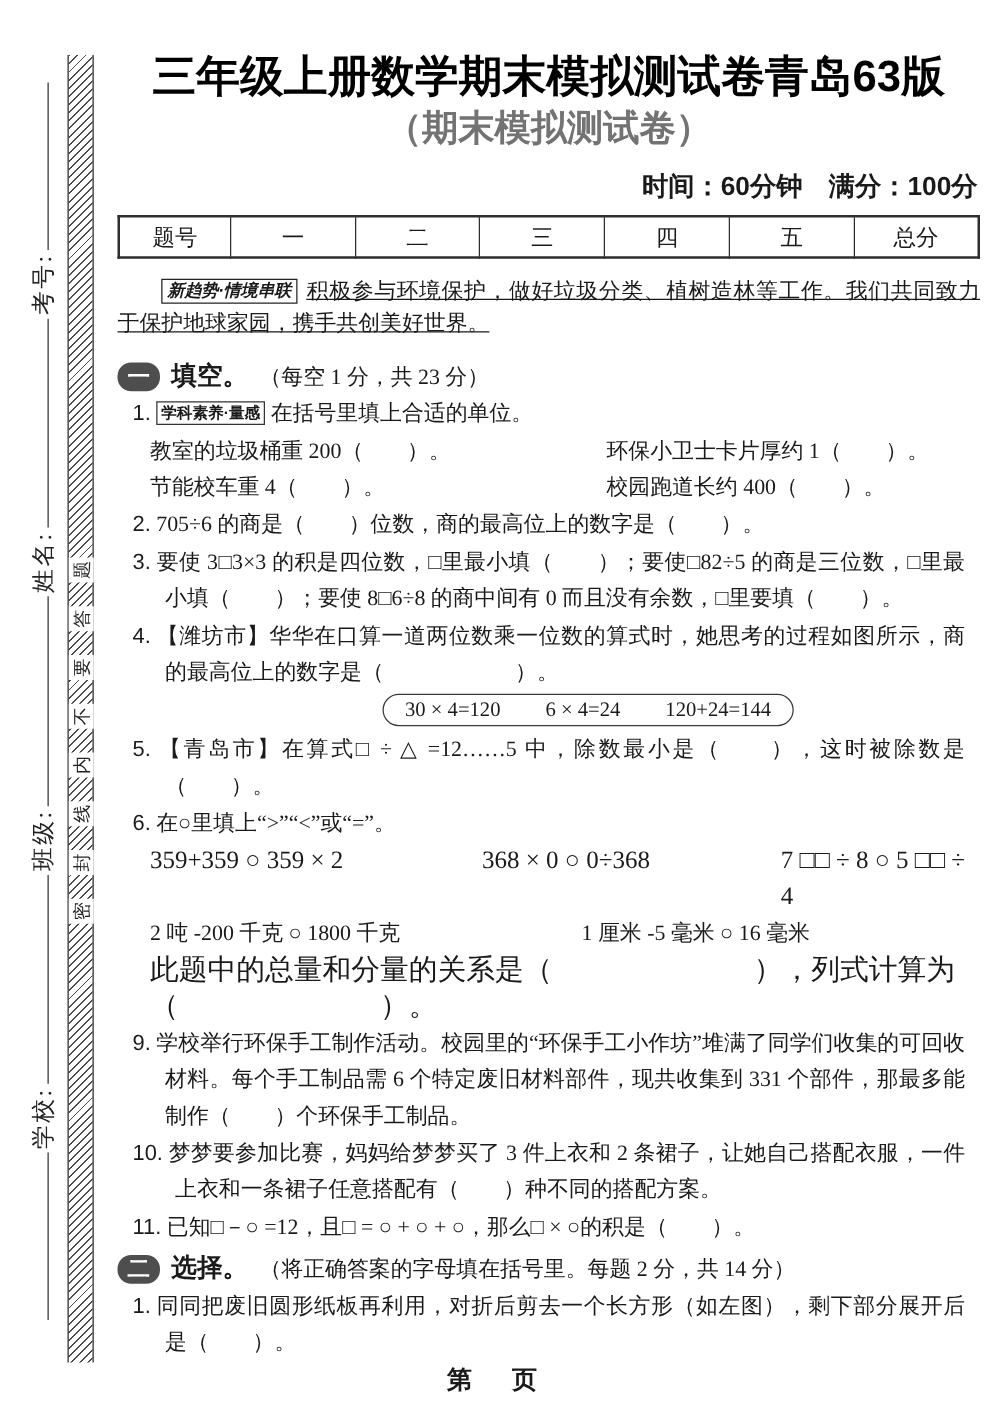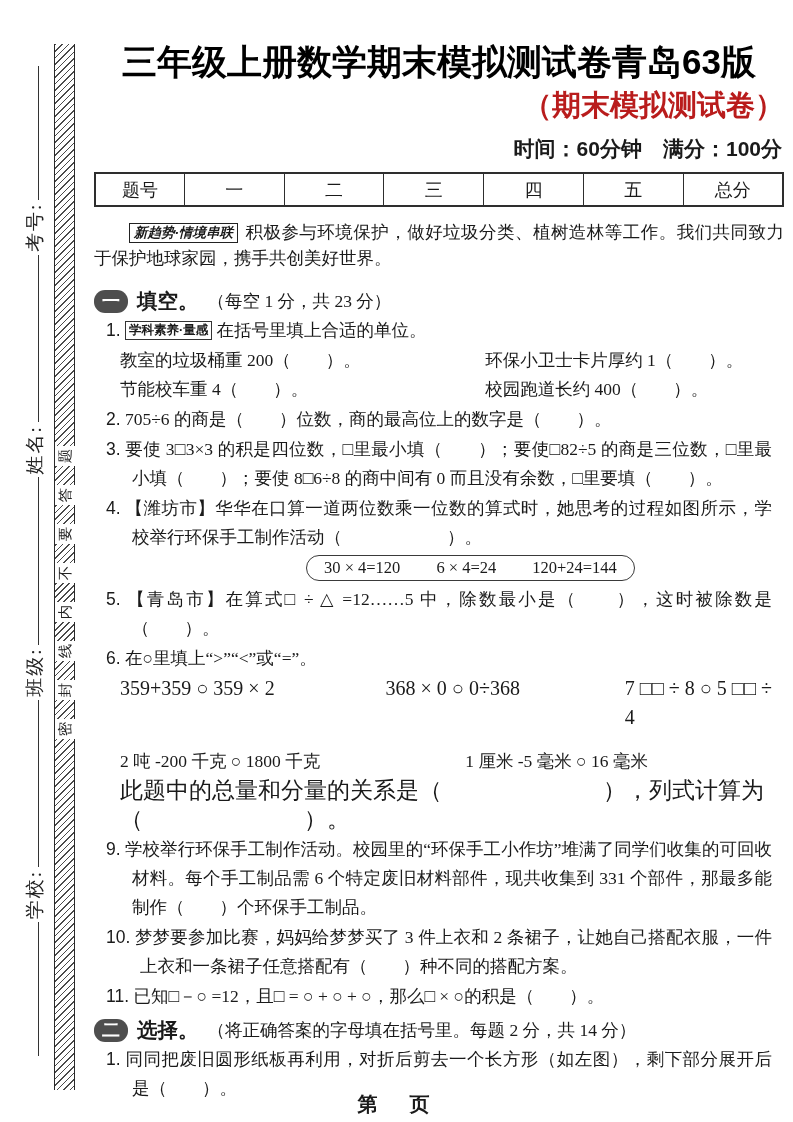--- a/index.html
+++ b/index.html
@@ -21,31 +21,31 @@
                background:repeating-linear-gradient(135deg,#4a4a4a 0 1.1px,transparent 1.1px 4.6px); }
   .seal-chars { position:absolute; left:53px; top:446px; width:23px; display:flex;
                 flex-direction:column; gap:19px; align-items:center; }
   .seal-chars span { background:#fff; width:20px; height:20px; display:flex; align-items:center;
                      justify-content:center; font-size:14.5px; color:#222; transform:rotate(-90deg); }
 
   
   .main { position:absolute; left:94px; top:40px; width:690px; }
   h1 { margin:0; font-family:"Liberation Sans","DejaVu Sans",sans-serif; font-weight:900;
        font-size:35px; line-height:1.25; text-align:center; color:#000; }
-  h2 { margin:3px 0 0; font-family:Liberation Serif, serif; font-weight:800;
-       font-size:29px; line-height:1.25; text-align:right; color:#b91c1c; }
+  h2 { margin:3px 0 0; font-family:Liberation Mono, monospace; font-weight:800;
+       font-size:29px; line-height:1.25; text-align:center; color:#737373; }
   .meta { text-align:right; font-family:"Liberation Sans","DejaVu Sans",sans-serif;
           font-weight:bold; font-size:21px; margin:12px 2px 9px 0; }
 
   table.score { border-collapse:collapse; width:100%; table-layout:fixed; font-size:18px;
                 border:2.2px solid #2e2e2e; }
   table.score td { border:1.6px solid #2e2e2e; text-align:center; height:33px; padding:0; }
   table.score col.c0 { width:13%; }
 
-  .intro { margin:12px 0 18px; font-size:17.5px; line-height:26px; text-indent:2em; text-align:justify; }
+  .intro { margin:12px 0 18px; font-size:17.5px; line-height:26px; text-indent:2em; text-align:justify;text-decoration:underline; }
   .intro-badge { display:inline-block; text-indent:0; border:1.6px solid #222; padding:0 4px;
                  font:bold italic 13.5px/18px "Liberation Sans","DejaVu Sans",sans-serif;
                  margin-right:7px; vertical-align:1px; }
 
   .sec { display:flex; align-items:center; gap:9px; margin:7px 0 3px; }
   .sec-icon { background:#4e4e4e; color:#fff; min-width:34px; height:23px; border-radius:11px;
               display:flex; align-items:center; justify-content:center;
               font:bold 18px/1 "Liberation Sans","DejaVu Sans",sans-serif; }
   .sec-title { font:bold 20.5px/1 "Liberation Sans","DejaVu Sans",sans-serif; }
   .sec-note { font-size:17.5px; }
@@ -57,21 +57,21 @@
   .tag { display:inline-block; text-indent:0; border:1.2px solid #333; padding:0 3px;
          font:bold 12.5px/17px "Liberation Sans","DejaVu Sans",sans-serif; vertical-align:2px; }
 
   .q1-grid { display:grid; grid-template-columns:55% 45%; padding-left:26px;
              font-size:17.5px; line-height:29px; }
   .eq-box { width:fit-content; margin:3px 0 4px 212px; border:1.6px solid #3a3a3a;
             border-radius:15px; padding:2px 17px; display:flex; gap:36px; font-size:16.5px; }
   .q6-r1 { display:grid; grid-template-columns:40% 36% 24%; padding-left:26px;
            font-size:20px; line-height:29px; }
   .q6-r2 { display:grid; grid-template-columns:52% 48%; padding-left:26px;
-           font-size:17.5px; line-height:29px;margin-top:15px; }
+           font-size:17.5px; line-height:29px; }
   .cont { padding-left:26px; font-size:23px; line-height:29px; }
 
   .footer { position:absolute; left:0; right:0; bottom:4px; text-align:center;
             font:bold 20px/1.4 "Liberation Sans","DejaVu Sans",sans-serif; letter-spacing:6px; }
 </style>
 </head>
 <body>
 
 <div class="page">
 
@@ -140,21 +140,21 @@
       <div>教室的垃圾桶重 200（　　）。</div>
       <div>环保小卫士卡片厚约 1（　　）。</div>
       <div>节能校车重 4（　　）。</div>
       <div>校园跑道长约 400（　　）。</div>
     </div>
 
     <p class="q"><span class="qnum">2.</span> <span>705÷6 的商是（　　）位数，商的最高位上的数字是（　　）。</span></p>
 
     <p class="q"><span class="qnum">3.</span> <span>要使 3□3×3 的积是四位数，□里最小填（　　）；要使□82÷5 的商是三位数，□里最小填（　　）；要使 8□6÷8 的商中间有 0 而且没有余数，□里要填（　　）。</span></p>
 
-    <p class="q"><span class="qnum">4.</span> <span>【潍坊市】华华在口算一道两位数乘一位数的算式时，她思考的过程如图所示，学校举行环保手工制作活动（　　　　　　）。</span></p>
+    <p class="q"><span class="qnum">4.</span> <span>【潍坊市】华华在口算一道两位数乘一位数的算式时，她思考的过程如图所示，商的最高位上的数字是（　　　　　　）。</span></p>
     <div class="eq-box">
       <span>30 × 4=120</span>
       <span>6 × 4=24</span>
       <span>120+24=144</span>
     </div>
 
     <p class="q"><span class="qnum">5.</span> <span>【青岛市】在算式□ ÷ △ =12……5 中，除数最小是（　　），这时被除数是（　　）。</span></p>
 
     <p class="q"><span class="qnum">6.</span> <span>在○里填上“&gt;”“&lt;”或“=”。</span></p>
     <div class="q6-r1">

